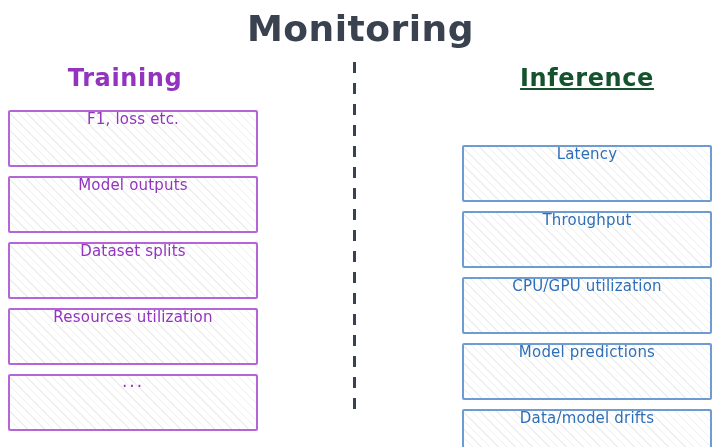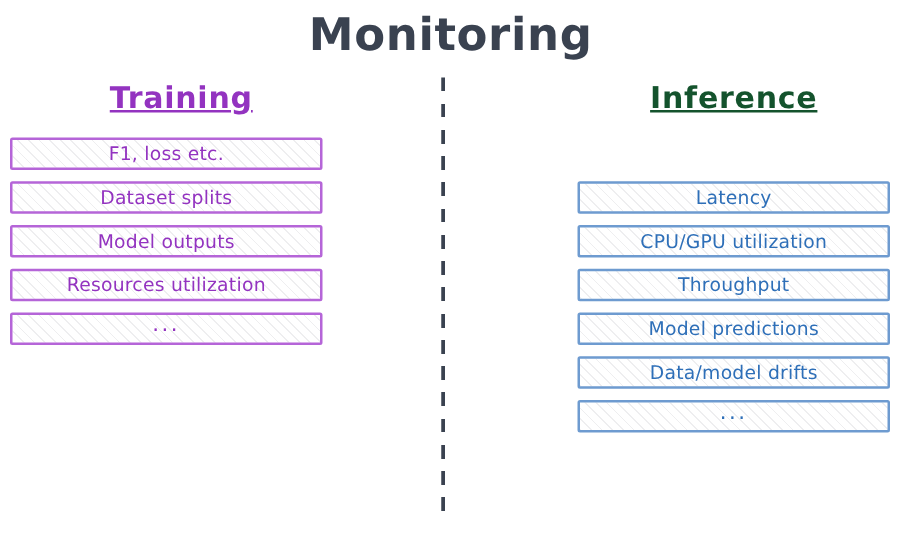--- a/index.html
+++ b/index.html
@@ -39,41 +39,40 @@
     position: absolute;
     top: 64px;
     width: 250px;
     text-align: center;
     font-family: "DejaVu Sans", sans-serif;
     font-size: 24px;
     font-weight: 600;
     letter-spacing: 0.6px;
     white-space: nowrap;
   }
-  .col-header.left  { left: 20px;   color: #9333c0; text-decoration: underline; }
+  .col-header.left  { left: 0;   color: #9333c0; }
   .col-header.right { left: 462px; color: #14532d; text-decoration: underline; }
 
   
   .column {
     position: absolute;
     top: 110px;
     width: 250px;
   }
   .column.left  { left: 8px; }
   .column.right { left: 462px; margin-top: 35px; }
 
   
   .box {
     position: relative;
     box-sizing: border-box;
     width: 250px;
-    height: 26px;
+    height: 57px;
     margin-bottom: 9px;
     display: flex;
-    align-items: center;
     justify-content: center;
     border-style: solid;
     border-width: 2px;
     border-radius: 2px;
     font-family: "DejaVu Sans", sans-serif;
     font-size: 15px;
     font-weight: 500;
     letter-spacing: 0.2px;
     white-space: nowrap;
     
@@ -130,42 +129,42 @@
 
   <div class="col-header left">Training</div>
 
   <div class="col-header right">Inference</div>
 
   <div class="column left">
     <div class="box purple">
       <span class="box-label">F1, loss etc.</span>
     </div>
     <div class="box purple">
-      <span class="box-label">Dataset splits</span>
+      <span class="box-label">Model outputs</span>
     </div>
     <div class="box purple">
-      <span class="box-label">Model outputs</span>
+      <span class="box-label">Dataset splits</span>
     </div>
     <div class="box purple">
       <span class="box-label">Resources utilization</span>
     </div>
     <div class="box purple">
       <span class="box-label ellipsis">...</span>
     </div>
   </div>
 
   <div class="column right">
     <div class="box blue">
       <span class="box-label">Latency</span>
     </div>
     <div class="box blue">
-      <span class="box-label">CPU/GPU utilization</span>
+      <span class="box-label">Throughput</span>
     </div>
     <div class="box blue">
-      <span class="box-label">Throughput</span>
+      <span class="box-label">CPU/GPU utilization</span>
     </div>
     <div class="box blue">
       <span class="box-label">Model predictions</span>
     </div>
     <div class="box blue">
       <span class="box-label">Data/model drifts</span>
     </div>
     <div class="box blue">
       <span class="box-label ellipsis">...</span>
     </div>

